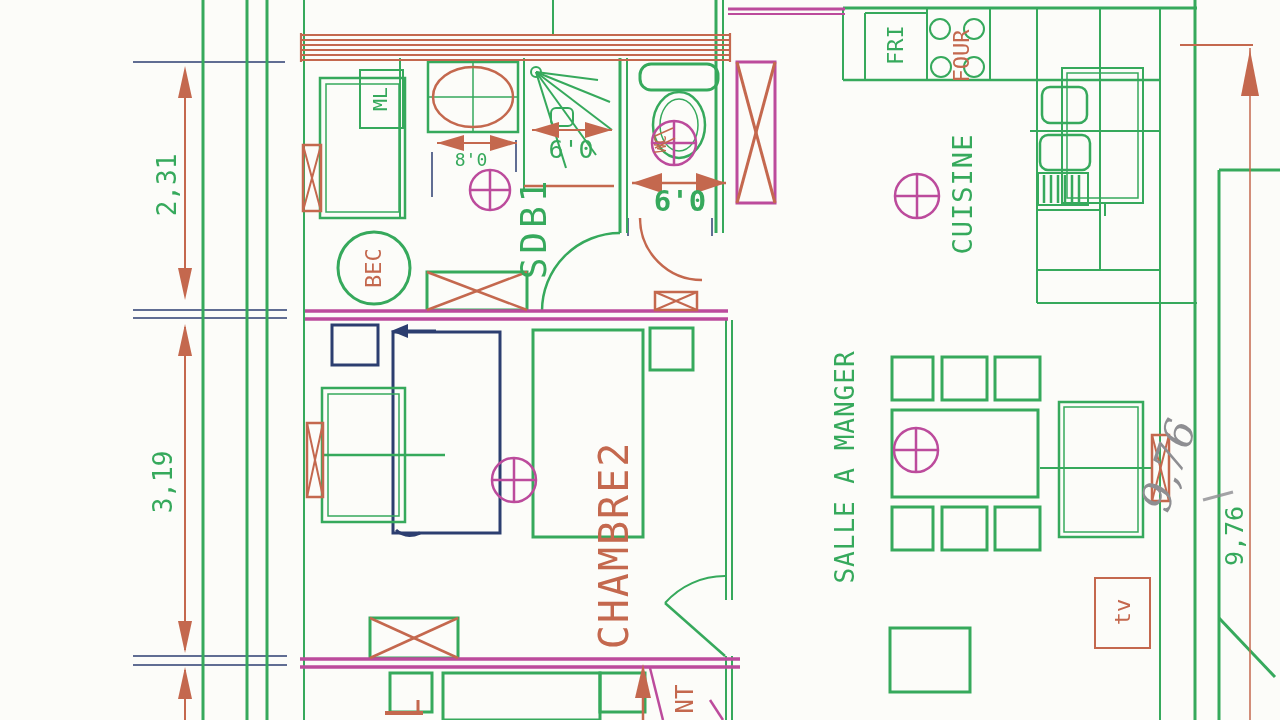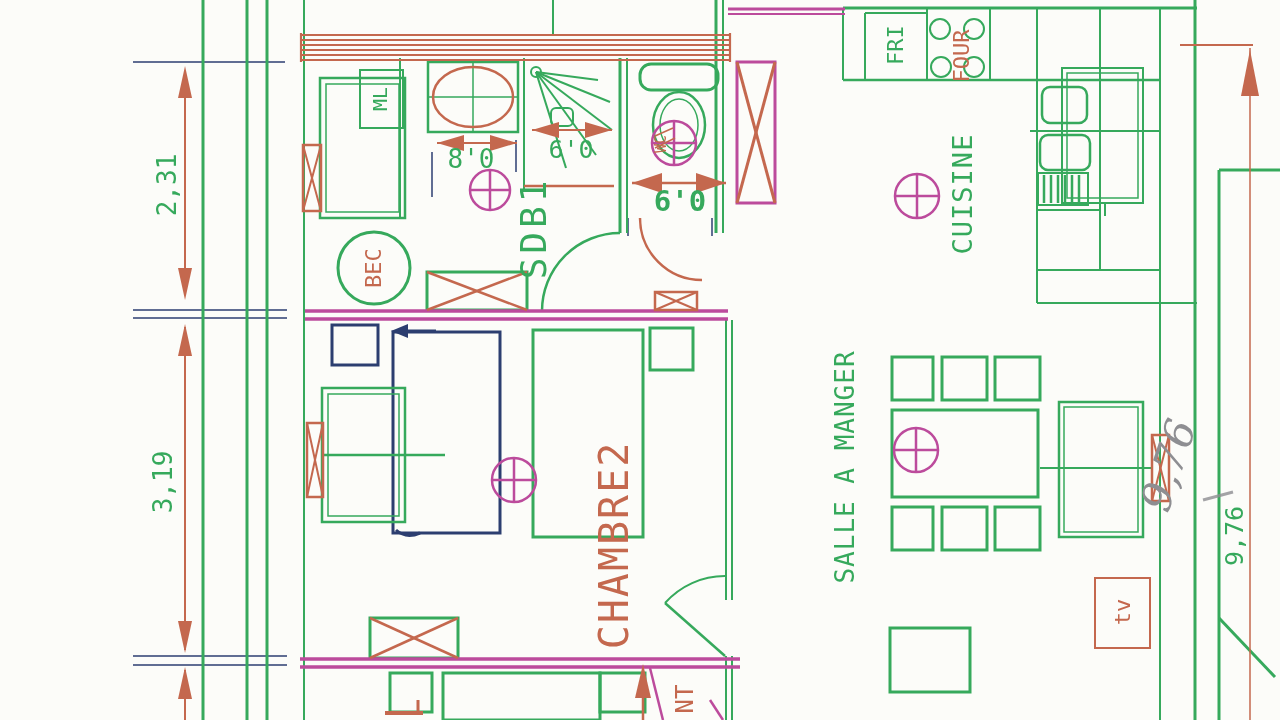--- a/index.html
+++ b/index.html
@@ -277,21 +277,21 @@
     <line class="r" x1="418" y1="700" x2="418" y2="713" stroke-width="3"></line>
   </g>
 
   <g>
     <line x1="1203" y1="500" x2="1233" y2="492" stroke="#8e8e92" stroke-width="3" opacity="0.8"></line>
   </g>
 </svg>
 
   <div class="lbl vert green-t" style="left:122px;top:168px;width:90px;height:34px;font-size:26px;">2,31</div>
   <div class="lbl vert green-t" style="left:103px;top:465px;width:120px;height:34px;font-size:26px;">3,19</div>
-  <div class="lbl green-t" style="left:441px;top:144px;width:60px;height:30px;font-size:26px;">8'0</div>
+  <div class="lbl green-t" style="left:441px;top:144px;width:60px;height:30px;font-size:18px;">8'0</div>
   <div class="lbl green-t" style="left:543px;top:134px;width:56px;height:30px;font-size:25px;">6'0</div>
   <div class="lbl green-t" style="left:648px;top:185px;width:64px;height:32px;font-size:29px;font-weight:bold;">6'0</div>
   <div class="lbl vert green-t" style="left:1198px;top:521px;width:72px;height:30px;font-size:25px;">9,76</div>
 
   <div class="lbl vert green-t" style="left:453px;top:206px;width:160px;height:44px;font-size:36px;letter-spacing:4px;">SDB1</div>
   <div class="lbl vert red-t" style="left:641px;top:136px;width:40px;height:16px;font-size:15px;">WC</div>
   <div class="lbl vert green-t" style="left:892px;top:177px;width:140px;height:34px;font-size:27px;letter-spacing:1px;">CUISINE</div>
   <div class="lbl vert green-t" style="left:695px;top:451px;width:300px;height:32px;font-size:26px;letter-spacing:1px;">SALLE A MANGER</div>
   <div class="lbl vert red-t" style="left:458px;top:522px;width:312px;height:46px;font-size:40px;letter-spacing:2px;">CHAMBRE2</div>
 

